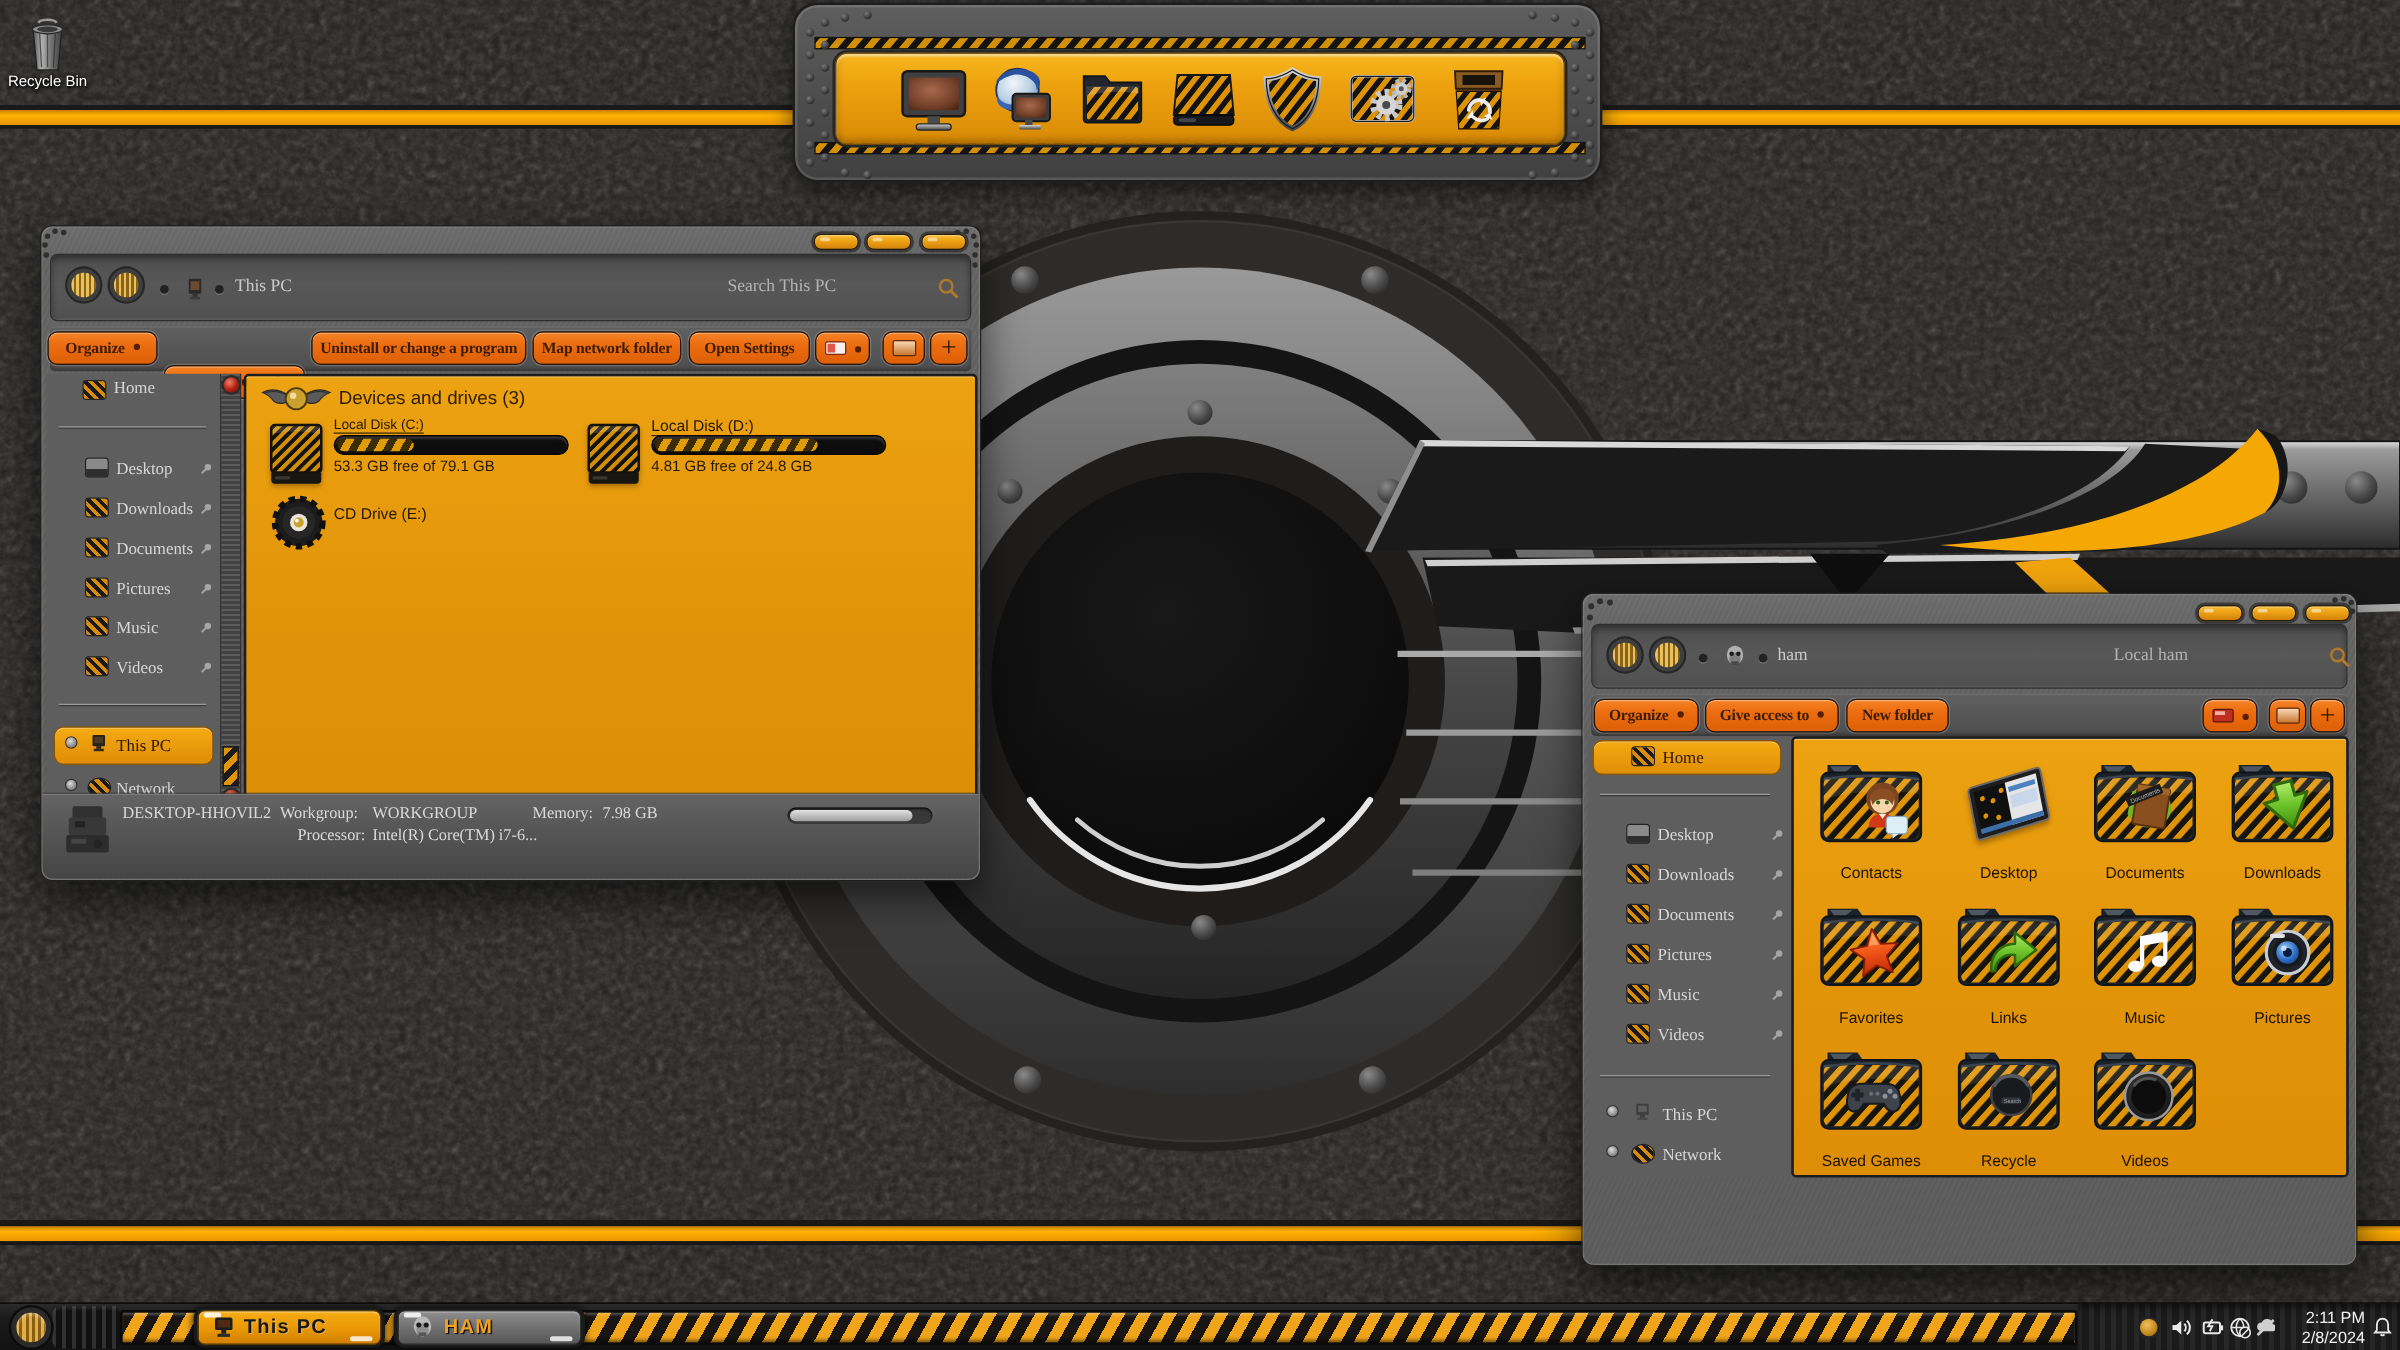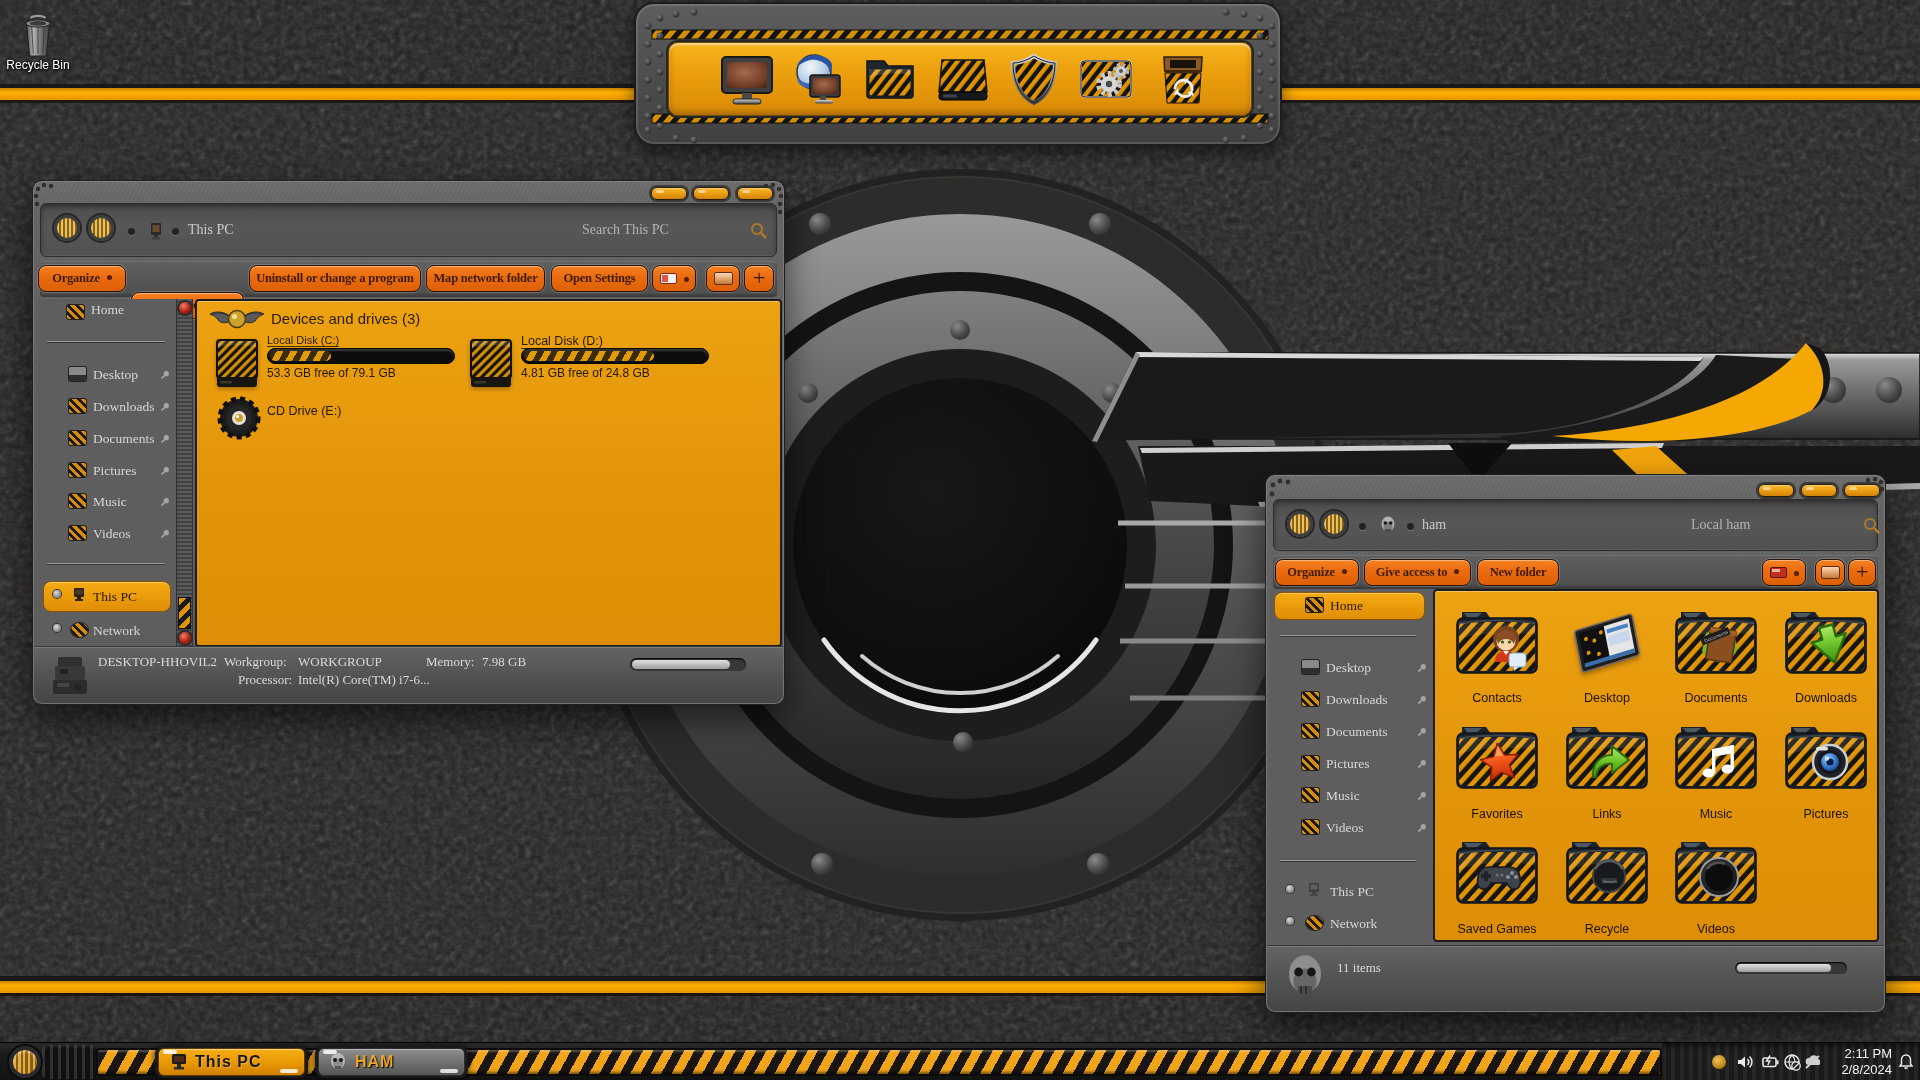--- a/index.html
+++ b/index.html
@@ -578,21 +578,21 @@
       <svg class="abs" style="left:18px;top:92px" width="48" height="50" viewBox="0 0 48 50">
         <circle cx="24" cy="25" r="19" fill="#1c1c1c"></circle>
         <circle cx="24" cy="25" r="19" fill="none" stroke="#101010" stroke-width="5" stroke-dasharray="5 4"></circle>
         <circle cx="24" cy="25" r="13" fill="#262626"></circle>
         <circle cx="24" cy="25" r="7" fill="#e8e4da"></circle>
         <circle cx="24" cy="25" r="4" fill="#caa12c"></circle>
         <circle cx="22.5" cy="23.5" r="1.5" fill="#fff"></circle>
       </svg>
       <div class="abs" style="left:70px;top:103px;font-size:12.5px;color:#241800;">CD Drive (E:)</div>
     </div>
-    <div class="status" style="height:57px;text-align:right;">
+    <div class="status" style="height:69px;text-align:right;">
       <svg class="abs" style="left:16px;top:6px" width="40" height="46" viewBox="0 0 40 46">
         <rect x="8" y="4" width="24" height="10" rx="2" fill="#303030"></rect>
         <rect x="5" y="13" width="30" height="14" rx="2" fill="#383838"></rect>
         <rect x="10" y="16" width="8" height="5" fill="#222"></rect>
         <rect x="3" y="27" width="34" height="14" rx="2" fill="#2c2c2c"></rect>
         <rect x="7" y="30" width="12" height="4" fill="#444"></rect>
         <circle cx="28" cy="34" r="3.5" fill="#232323"></circle>
       </svg>
       <div class="abs" style="left:64px;top:7px;">DESKTOP-HHOVIL2</div>
       <div class="abs" style="left:190px;top:7px;">Workgroup:</div>
@@ -874,35 +874,20 @@
           <use href="#fol"></use>
         <g transform="translate(44,36)">
           <circle cx="0" cy="0" r="19" fill="url(#vlens)" stroke="#9a9a9a" stroke-width="2"></circle>
           <circle cx="0" cy="0" r="14" fill="#0c0c0c"></circle>
           <path d="M-12,-8 A 14.5 14.5 0 0 1 6,-13" fill="none" stroke="#5c5c5c" stroke-width="2.5" opacity=".8"></path>
         </g>
       </svg>
       <div class="flabel" style="left:2px;top:331px;width:120px;">Saved Games</div>
       <div class="flabel" style="left:112px;top:331px;width:120px;">Recycle</div>
       <div class="flabel" style="left:221px;top:331px;width:120px;">Videos</div>
-    </div>
-    <div class="status" style="height:66px;">
-      <svg class="abs" style="left:18px;top:8px" width="40" height="48" viewBox="0 0 20 24">
-        <ellipse cx="10" cy="10" rx="8" ry="9.4" fill="#8e8e8e"></ellipse>
-        <ellipse cx="10" cy="13.6" rx="5.8" ry="6.4" fill="#666"></ellipse>
-        <circle cx="6.8" cy="9" r="2.2" fill="#161616"></circle>
-          <circle cx="13.2" cy="9" r="2.2" fill="#161616"></circle>
-        <rect x="6.5" y="16" width="7" height="4" fill="#4a4a4a"></rect>
-        <line x1="8" y1="16" x2="8" y2="20" stroke="#2e2e2e" stroke-width="1"></line>
-        <line x1="10.5" y1="16" x2="10.5" y2="20" stroke="#2e2e2e" stroke-width="1"></line>
-      </svg>
-      <div class="abs" style="left:70px;top:14px;">11 items</div>
-      <div class="abs" style="left:468px;top:16px;width:112px;height:12px;border-radius:6px;background:#383838;box-shadow:inset 0 1px 2px #000;">
-        <div class="abs" style="left:2px;top:2px;width:94px;height:8px;border-radius:4px;background:linear-gradient(180deg,#e2e2e2,#9e9e9e);"></div>
-      </div>
     </div>
   </div>
 
   <div id="bar" class="abs" style="left:0;top:1042px;width:1920px;height:38px;
        background:linear-gradient(180deg,#2a2a2a 0,#1b1b1b 30%,#121212 100%);border-top:1px solid #000;">
 
     <div class="abs" style="left:42px;top:2px;width:56px;height:34px;border-radius:6px;
          background:repeating-linear-gradient(90deg,#303030 0 3px,#101010 3px 8px);box-shadow:inset 0 2px 3px rgba(255,255,255,.10);"></div>
 
     <div class="abs" style="left:9px;top:3px;width:32px;height:32px;border-radius:50%;

